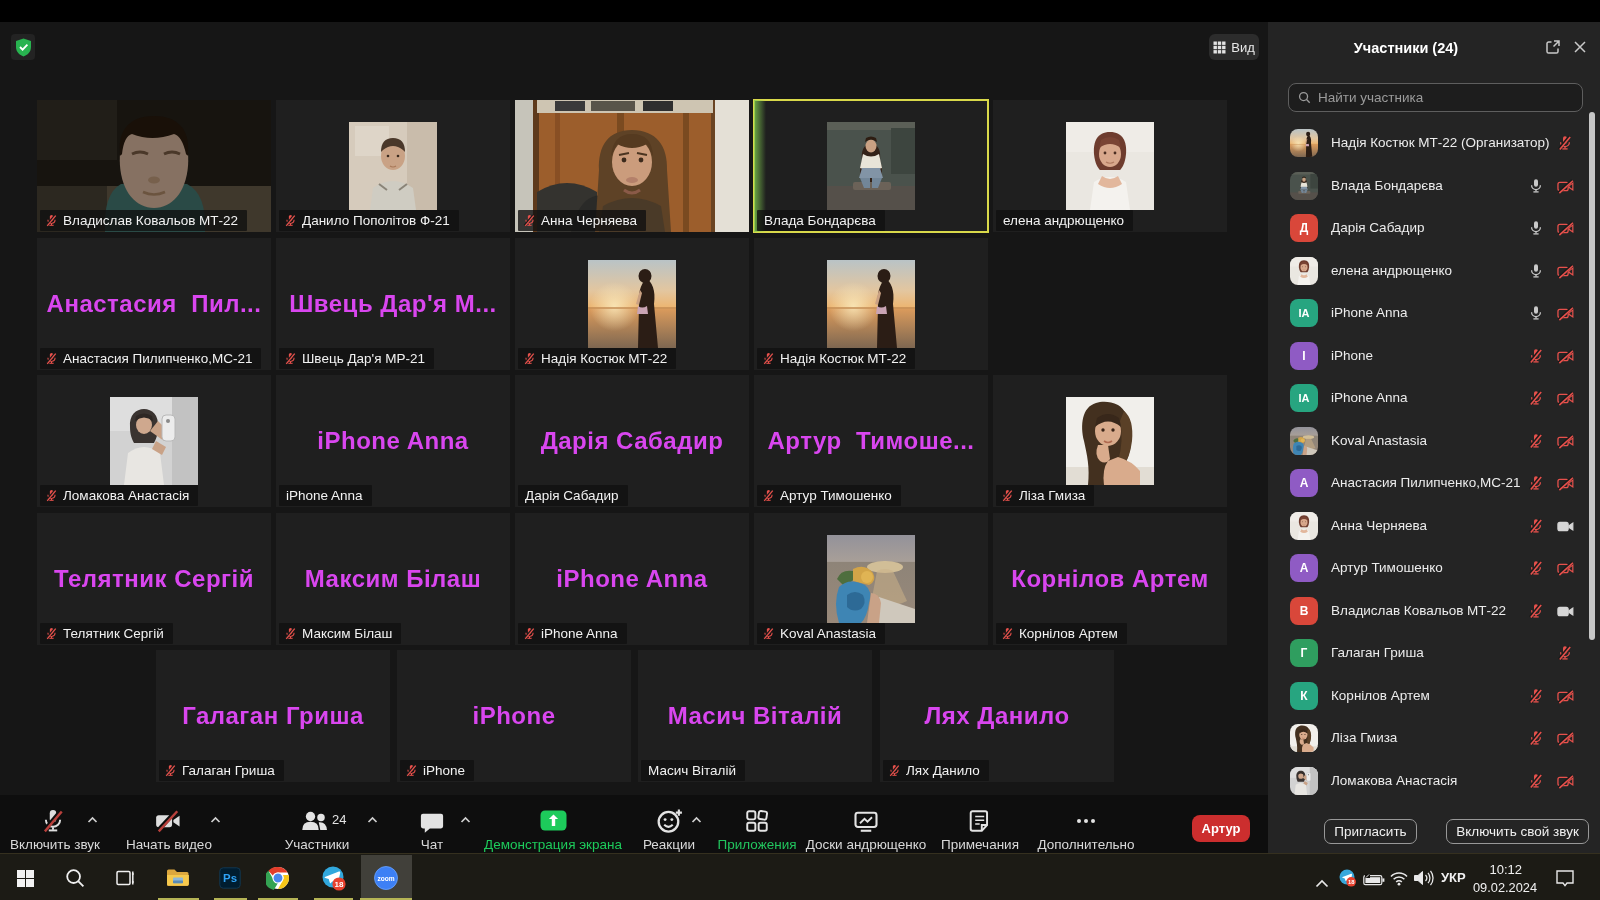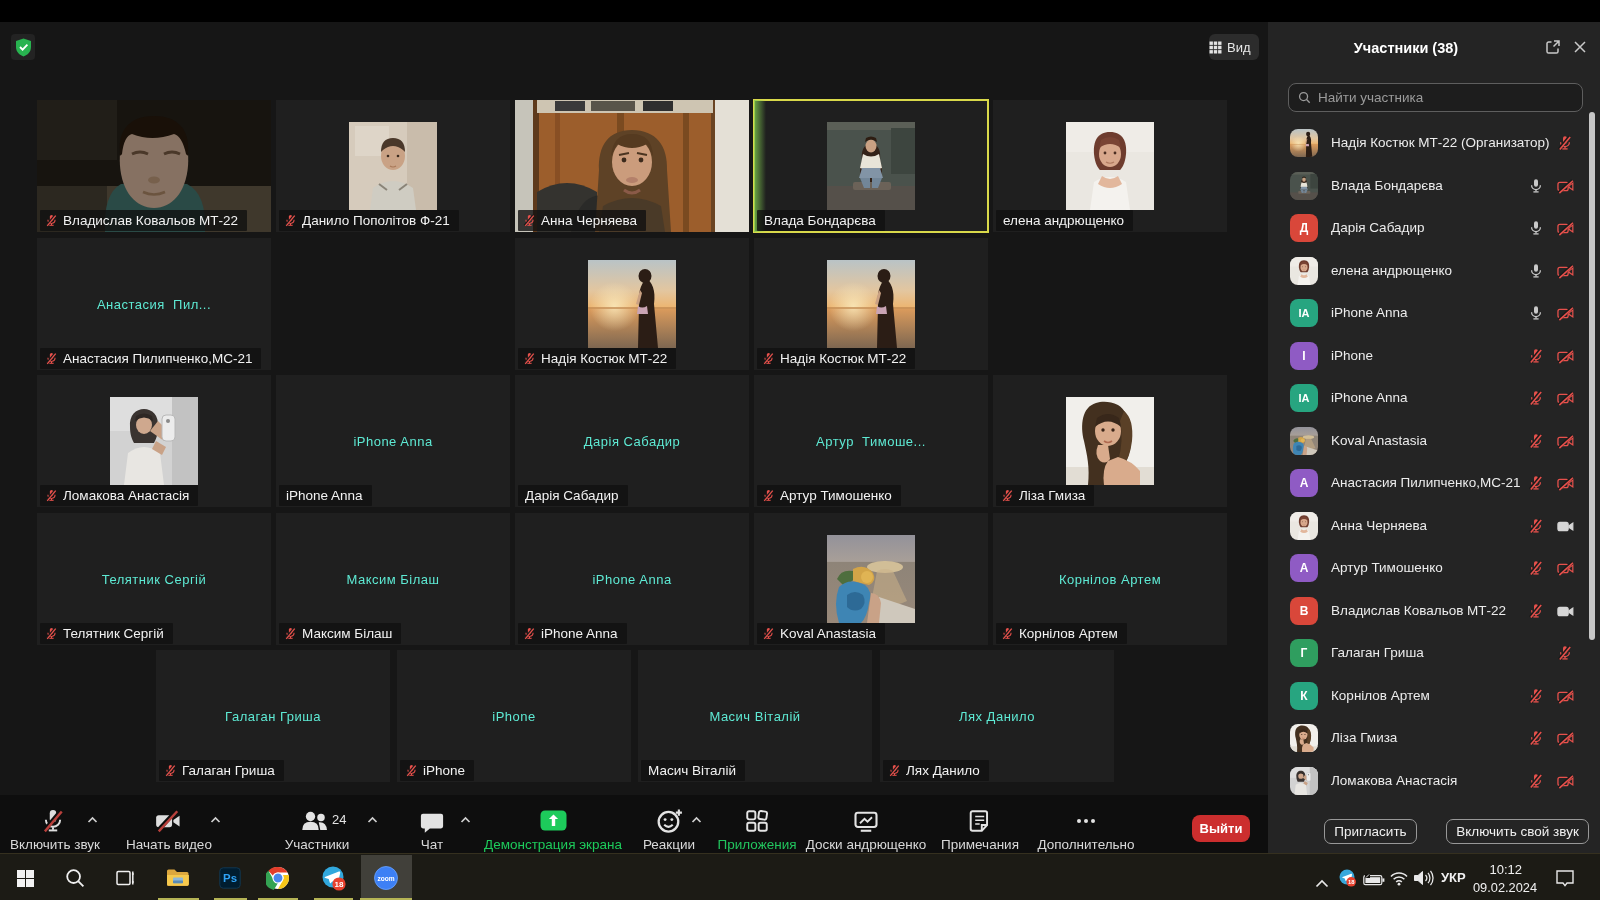--- a/index.html
+++ b/index.html
@@ -3,26 +3,26 @@
 <style>
 * { margin:0; padding:0; box-sizing:border-box; }
 html,body { width:1600px; height:900px; overflow:hidden; background:#000; font-family:"Liberation Sans", sans-serif; }
 #stage { position:absolute; left:0; top:0; width:1600px; height:900px; }
 #titlebar { position:absolute; left:0; top:0; width:1600px; height:22px; background:#030303; }
 #zmicon { position:absolute; left:4px; top:3px; }
 #wtitle { position:absolute; left:24px; top:3px; font-size:13px; color:#fff; }
 .wc { position:absolute; top:5px; }
 #videoarea { position:absolute; left:0; top:22px; width:1268px; height:831px; background:#161616; }
 #shield { position:absolute; left:11px; top:12px; width:24px; height:26px; background:#232323; border-radius:4px; display:flex; align-items:center; justify-content:center; }
-#vidbtn { position:absolute; left:1209px; top:12px; width:50px; height:26px; background:#2c2c2c; border-radius:6px; display:flex; align-items:center; justify-content:flex-start; gap:5px; color:#e8e8e8; font-size:13px; }
+#vidbtn { position:absolute; left:1209px; top:12px; width:50px; height:26px; background:#2c2c2c; border-radius:6px; display:flex; align-items:center; justify-content:center; gap:5px; color:#e8e8e8; font-size:13px; }
 .tile { position:absolute; width:234px; height:132px; background:#1f1f1f; overflow:hidden; }
 .tile.active { outline:2.5px solid #d9d94a; outline-offset:-1px; }
 .greenedge { position:absolute; left:0; top:0; width:12px; height:132px; background:linear-gradient(90deg, rgba(130,205,80,0.8), rgba(130,205,80,0)); }
 .pbox { position:absolute; left:73px; top:22px; width:88px; height:88px; }
-.bigname { position:absolute; left:0; top:0; width:234px; height:132px; display:flex; align-items:center; justify-content:center; color:#5eead4; font-size:13px; font-weight:normal; letter-spacing:0.5px; white-space:nowrap; }
+.bigname { position:absolute; left:0; top:0; width:234px; height:132px; display:flex; align-items:center; justify-content:center; color:#d946ef; font-size:24px; font-weight:bold; letter-spacing:0.5px; white-space:nowrap; }
 .lbl { position:absolute; left:3px; bottom:1px; height:21px; background:rgba(16,16,16,0.8); display:flex; align-items:center; gap:5px; padding:0 9px 0 5px; color:#f2f2f2; font-size:13.5px; white-space:nowrap; border-radius:1px; }
 .lbl svg { flex:0 0 auto; }
 #toolbar { position:absolute; left:0; top:795px; width:1268px; height:58px; background:#0e0e0e; }
 .ti { position:absolute; }
 .tbt { position:absolute; top:42px; width:180px; text-align:center; font-size:13.5px; }
 #leave { position:absolute; left:1192px; top:20px; width:58px; height:27px; background:#cc2e2e; border-radius:8px; color:#fff; font-weight:bold; font-size:13px; display:flex; align-items:center; justify-content:center; }
 #panel { position:absolute; left:1268px; top:22px; width:332px; height:831px; background:#242424; }
 #ptitle { position:absolute; left:0; top:18px; width:276px; text-align:center; color:#fff; font-size:14.5px; font-weight:bold; }
 #popout { position:absolute; left:277px; top:17px; }
 #pclose { position:absolute; left:305px; top:18px; }
@@ -192,20 +192,34 @@
 <rect x="6" y="1.2" width="4" height="7.6" rx="2" fill="#e8514c"></rect>
 <path d="M3.6 7.2a4.4 4.4 0 0 0 8.8 0" fill="none" stroke="#e8514c" stroke-width="1.3"></path>
 <line x1="8" y1="11.8" x2="8" y2="13.6" stroke="#e8514c" stroke-width="1.3"></line>
 <line x1="5.4" y1="13.9" x2="10.6" y2="13.9" stroke="#e8514c" stroke-width="1.3"></line>
             <line x1="2.2" y1="14.2" x2="12.6" y2="1.6" stroke="#1a1a1a" stroke-width="3.2"></line>
             <line x1="2.8" y1="14.6" x2="13.2" y2="2" stroke="#e8514c" stroke-width="1.6"></line>
           </svg>
           <span>Анастасия Пилипченко,МС-21</span>
         </div>
       </div>
+<div class="tile" style="left:276px;top:216px">
+        <div class="bigname">Швець Дар'я М...</div>
+        <div class="lbl">
+          <svg width="13" height="13" viewBox="0 0 16 16">
+<rect x="6" y="1.2" width="4" height="7.6" rx="2" fill="#e8514c"></rect>
+<path d="M3.6 7.2a4.4 4.4 0 0 0 8.8 0" fill="none" stroke="#e8514c" stroke-width="1.3"></path>
+<line x1="8" y1="11.8" x2="8" y2="13.6" stroke="#e8514c" stroke-width="1.3"></line>
+<line x1="5.4" y1="13.9" x2="10.6" y2="13.9" stroke="#e8514c" stroke-width="1.3"></line>
+            <line x1="2.2" y1="14.2" x2="12.6" y2="1.6" stroke="#1a1a1a" stroke-width="3.2"></line>
+            <line x1="2.8" y1="14.6" x2="13.2" y2="2" stroke="#e8514c" stroke-width="1.6"></line>
+          </svg>
+          <span>Швець Дар'я МР-21</span>
+        </div>
+      </div>
 <div class="tile" style="left:515px;top:216px">
         <div class="pbox"><svg viewBox="0 0 88 88" width="88" height="88" preserveAspectRatio="none">
 <defs>
 <linearGradient id="sks1" x1="0" y1="0" x2="0" y2="1">
 <stop offset="0" stop-color="#b9c3c6"></stop>
                 <stop offset="0.35" stop-color="#e3c69f"></stop>
 <stop offset="0.55" stop-color="#edb46e"></stop>
                 <stop offset="0.56" stop-color="#d99a5c"></stop>
 <stop offset="1" stop-color="#7e6751"></stop>
               </linearGradient>
@@ -561,25 +575,25 @@
 <path d="M9.2 14.5 v-3.8 h3.5" fill="none" stroke="#e3e3e3" stroke-width="1.3"></path>
 <path d="M4.8 5 h6 M4.8 7.5 h6 M4.8 10 h3" stroke="#e3e3e3" stroke-width="1.1"></path>
 </svg></div>
 <div class="tbt" style="left:890px;color:#d9d9d9">Примечания</div>
 <div class="ti" style="left:1073px;top:14px"><svg width="26" height="24" viewBox="0 0 26 24">
 <circle cx="6" cy="12" r="2" fill="#e3e3e3"></circle>
           <circle cx="13" cy="12" r="2" fill="#e3e3e3"></circle>
           <circle cx="20" cy="12" r="2" fill="#e3e3e3"></circle>
 </svg></div>
 <div class="tbt" style="left:996px;color:#d9d9d9">Дополнительно</div>
-<div id="leave">Выйти</div>
+<div id="leave">Артур</div>
 </div>
 
 <div id="panel">
-<div id="ptitle">Участники (38)</div>
+<div id="ptitle">Участники (24)</div>
 <svg id="popout" width="16" height="16" viewBox="0 0 16 16">
         <path d="M6.5 3 H3.6 A1.6 1.6 0 0 0 2 4.6 v7.8 A1.6 1.6 0 0 0 3.6 14 h7.8 a1.6 1.6 0 0 0 1.6 -1.6 V9.5" fill="none" stroke="#c9c9c9" stroke-width="1.5"></path>
         <path d="M9 2 h5 v5 M14 2 L8.5 7.5" fill="none" stroke="#c9c9c9" stroke-width="1.5"></path>
       </svg>
 <svg id="pclose" width="14" height="14" viewBox="0 0 14 14">
         <path d="M2 2 L12 12 M12 2 L2 12" stroke="#c9c9c9" stroke-width="1.5"></path>
       </svg>
 <div id="psearch">
 <svg width="13" height="13" viewBox="0 0 14 14">
           <circle cx="6" cy="6" r="4.3" fill="none" stroke="#9b9b9b" stroke-width="1.4"></circle>

